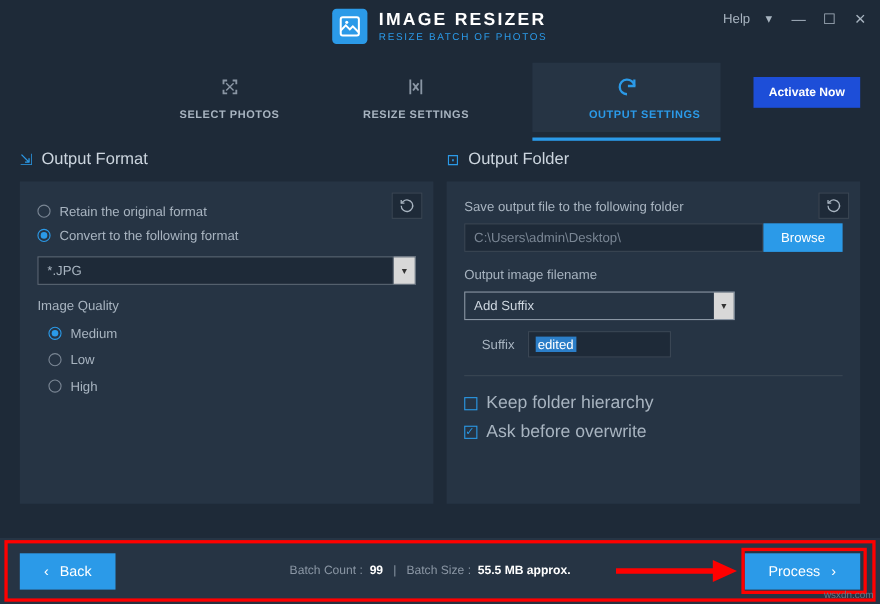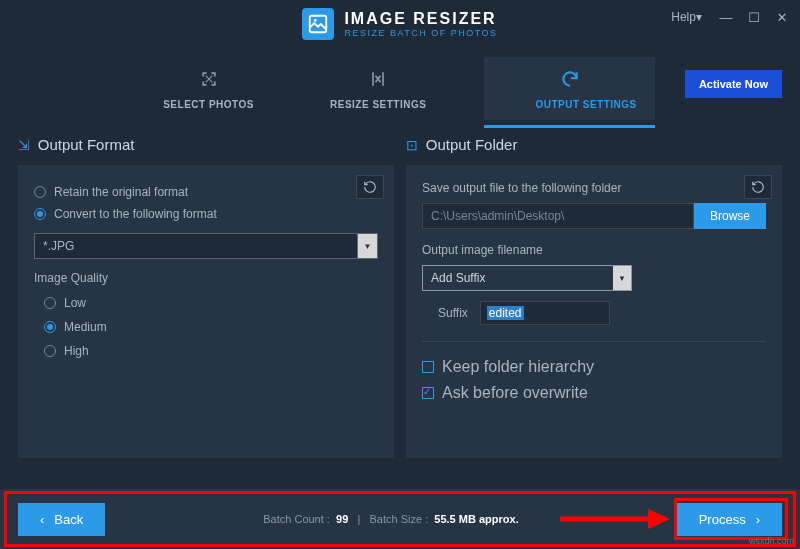--- a/index.html
+++ b/index.html
@@ -6,21 +6,21 @@
 body { width: 800px; height: 549px; background: #1e2a38; color: #a8b4c0; overflow: hidden; position: relative; }
 
 .titlebar { height: 48px; display: flex; align-items: center; justify-content: center; position: relative; }
 .logo-area { display: flex; align-items: center; gap: 10px; }
 .logo-box { width: 32px; height: 32px; background: #2b9ae8; border-radius: 4px; display: flex; align-items: center; justify-content: center; }
 .logo-box svg { width: 22px; height: 22px; }
 .logo-text { display: flex; flex-direction: column; }
 .logo-title { color: #fff; font-size: 16px; font-weight: 600; letter-spacing: 2px; }
 .logo-sub { color: #2b9ae8; font-size: 9px; letter-spacing: 1.5px; }
 .win-controls { position: absolute; right: 6px; top: 6px; display: flex; align-items: center; gap: 4px; }
-.help-link { color: #a8b4c0; font-size: 12px; padding: 0 8px; cursor: pointer; display: flex; align-items: center; gap: 0; margin-left: 32px; }
+.help-link { color: #a8b4c0; font-size: 12px; padding: 0 8px; cursor: pointer; display: flex; align-items: center; gap: 14px; margin-left: 32px; }
 .win-btn { width: 24px; height: 22px; display: flex; align-items: center; justify-content: center; color: #a8b4c0; cursor: pointer; font-size: 13px; }
 
 .tabs { height: 80px; display: flex; align-items: center; justify-content: center; gap: 40px; position: relative; }
 .tab { display: flex; flex-direction: column; align-items: center; gap: 8px; cursor: pointer; padding: 10px 18px; position: relative; }
 .tab.active { background: #263444; }
 .tab.active::after { content: ''; position: absolute; bottom: -8px; left: 0; right: 0; height: 3px; background: #2b9ae8; }
 .tab-icon { width: 24px; height: 24px; display: flex; align-items: center; justify-content: center; color: #2b9ae8; }
 .tab.active .tab-icon { color: #2b9ae8; }
 .tab:not(.active) .tab-icon { color: #8a96a4; }
 .tab-label { font-size: 10px; font-weight: 600; letter-spacing: 0.5px; color: #a8b4c0; }
@@ -46,21 +46,21 @@
 
 .sub-label { font-size: 12px; color: #a8b4c0; margin: 6px 0 6px 0; }
 .quality-opts { padding-left: 10px; }
 .quality-opts .radio-row { padding: 5px 0; }
 
 .field-label { font-size: 12px; color: #a8b4c0; margin-bottom: 8px; }
 .path-row { display: flex; margin-bottom: 14px; }
 .path-input { flex: 1; background: #1e2a38; border: 1px solid #3a4654; color: #7a8694; padding: 5px 8px; font-size: 12px; }
 .browse-btn { background: #2b9ae8; color: #fff; border: none; padding: 0 16px; font-size: 12px; cursor: pointer; }
 
-.filename-select { display: flex; border: 1px solid #8a96a4; margin-bottom: 10px; width: 210px; }
+.filename-select { display: flex; border: 1px solid #8a96a4; margin-bottom: 10px; width: 246px; }
 .filename-select input { flex: 1; background: transparent; border: none; color: #cdd6df; padding: 5px 8px; font-size: 12px; }
 .filename-select .dd { width: 18px; background: #d8d8d8; display: flex; align-items: center; justify-content: center; color: #333; font-size: 8px; cursor: pointer; }
 
 .suffix-row { display: flex; align-items: center; gap: 12px; padding-left: 16px; margin-bottom: 16px; }
 .suffix-row label { font-size: 12px; }
 .suffix-input { background: #1e2a38; border: 1px solid #3a4654; color: #fff; padding: 4px 6px; font-size: 12px; width: 130px; }
 .suffix-input .sel { background: #2b7ec8; padding: 0 2px; }
 
 .divider { border: none; border-top: 1px solid #3a4654; margin: 8px 0 12px; }
 
@@ -160,26 +160,26 @@
         <span class="radio checked"></span>
         <span>Convert to the following format</span>
       </div>
       <div class="select-box">
         <input type="text" readonly="" value="*.JPG" style="">
         <div class="dd">▼</div>
       </div>
       <div class="sub-label">Image Quality</div>
       <div class="quality-opts">
         <div class="radio-row">
+          <span class="radio checked"></span>
+          <span>Medium</span>
+        </div>
+        <div class="radio-row">
           <span class="radio"></span>
           <span>Low</span>
-        </div>
-        <div class="radio-row">
-          <span class="radio checked"></span>
-          <span>Medium</span>
         </div>
         <div class="radio-row">
           <span class="radio"></span>
           <span>High</span>
         </div>
       </div>
     </div>
   </div>
 
   <div class="panel">

